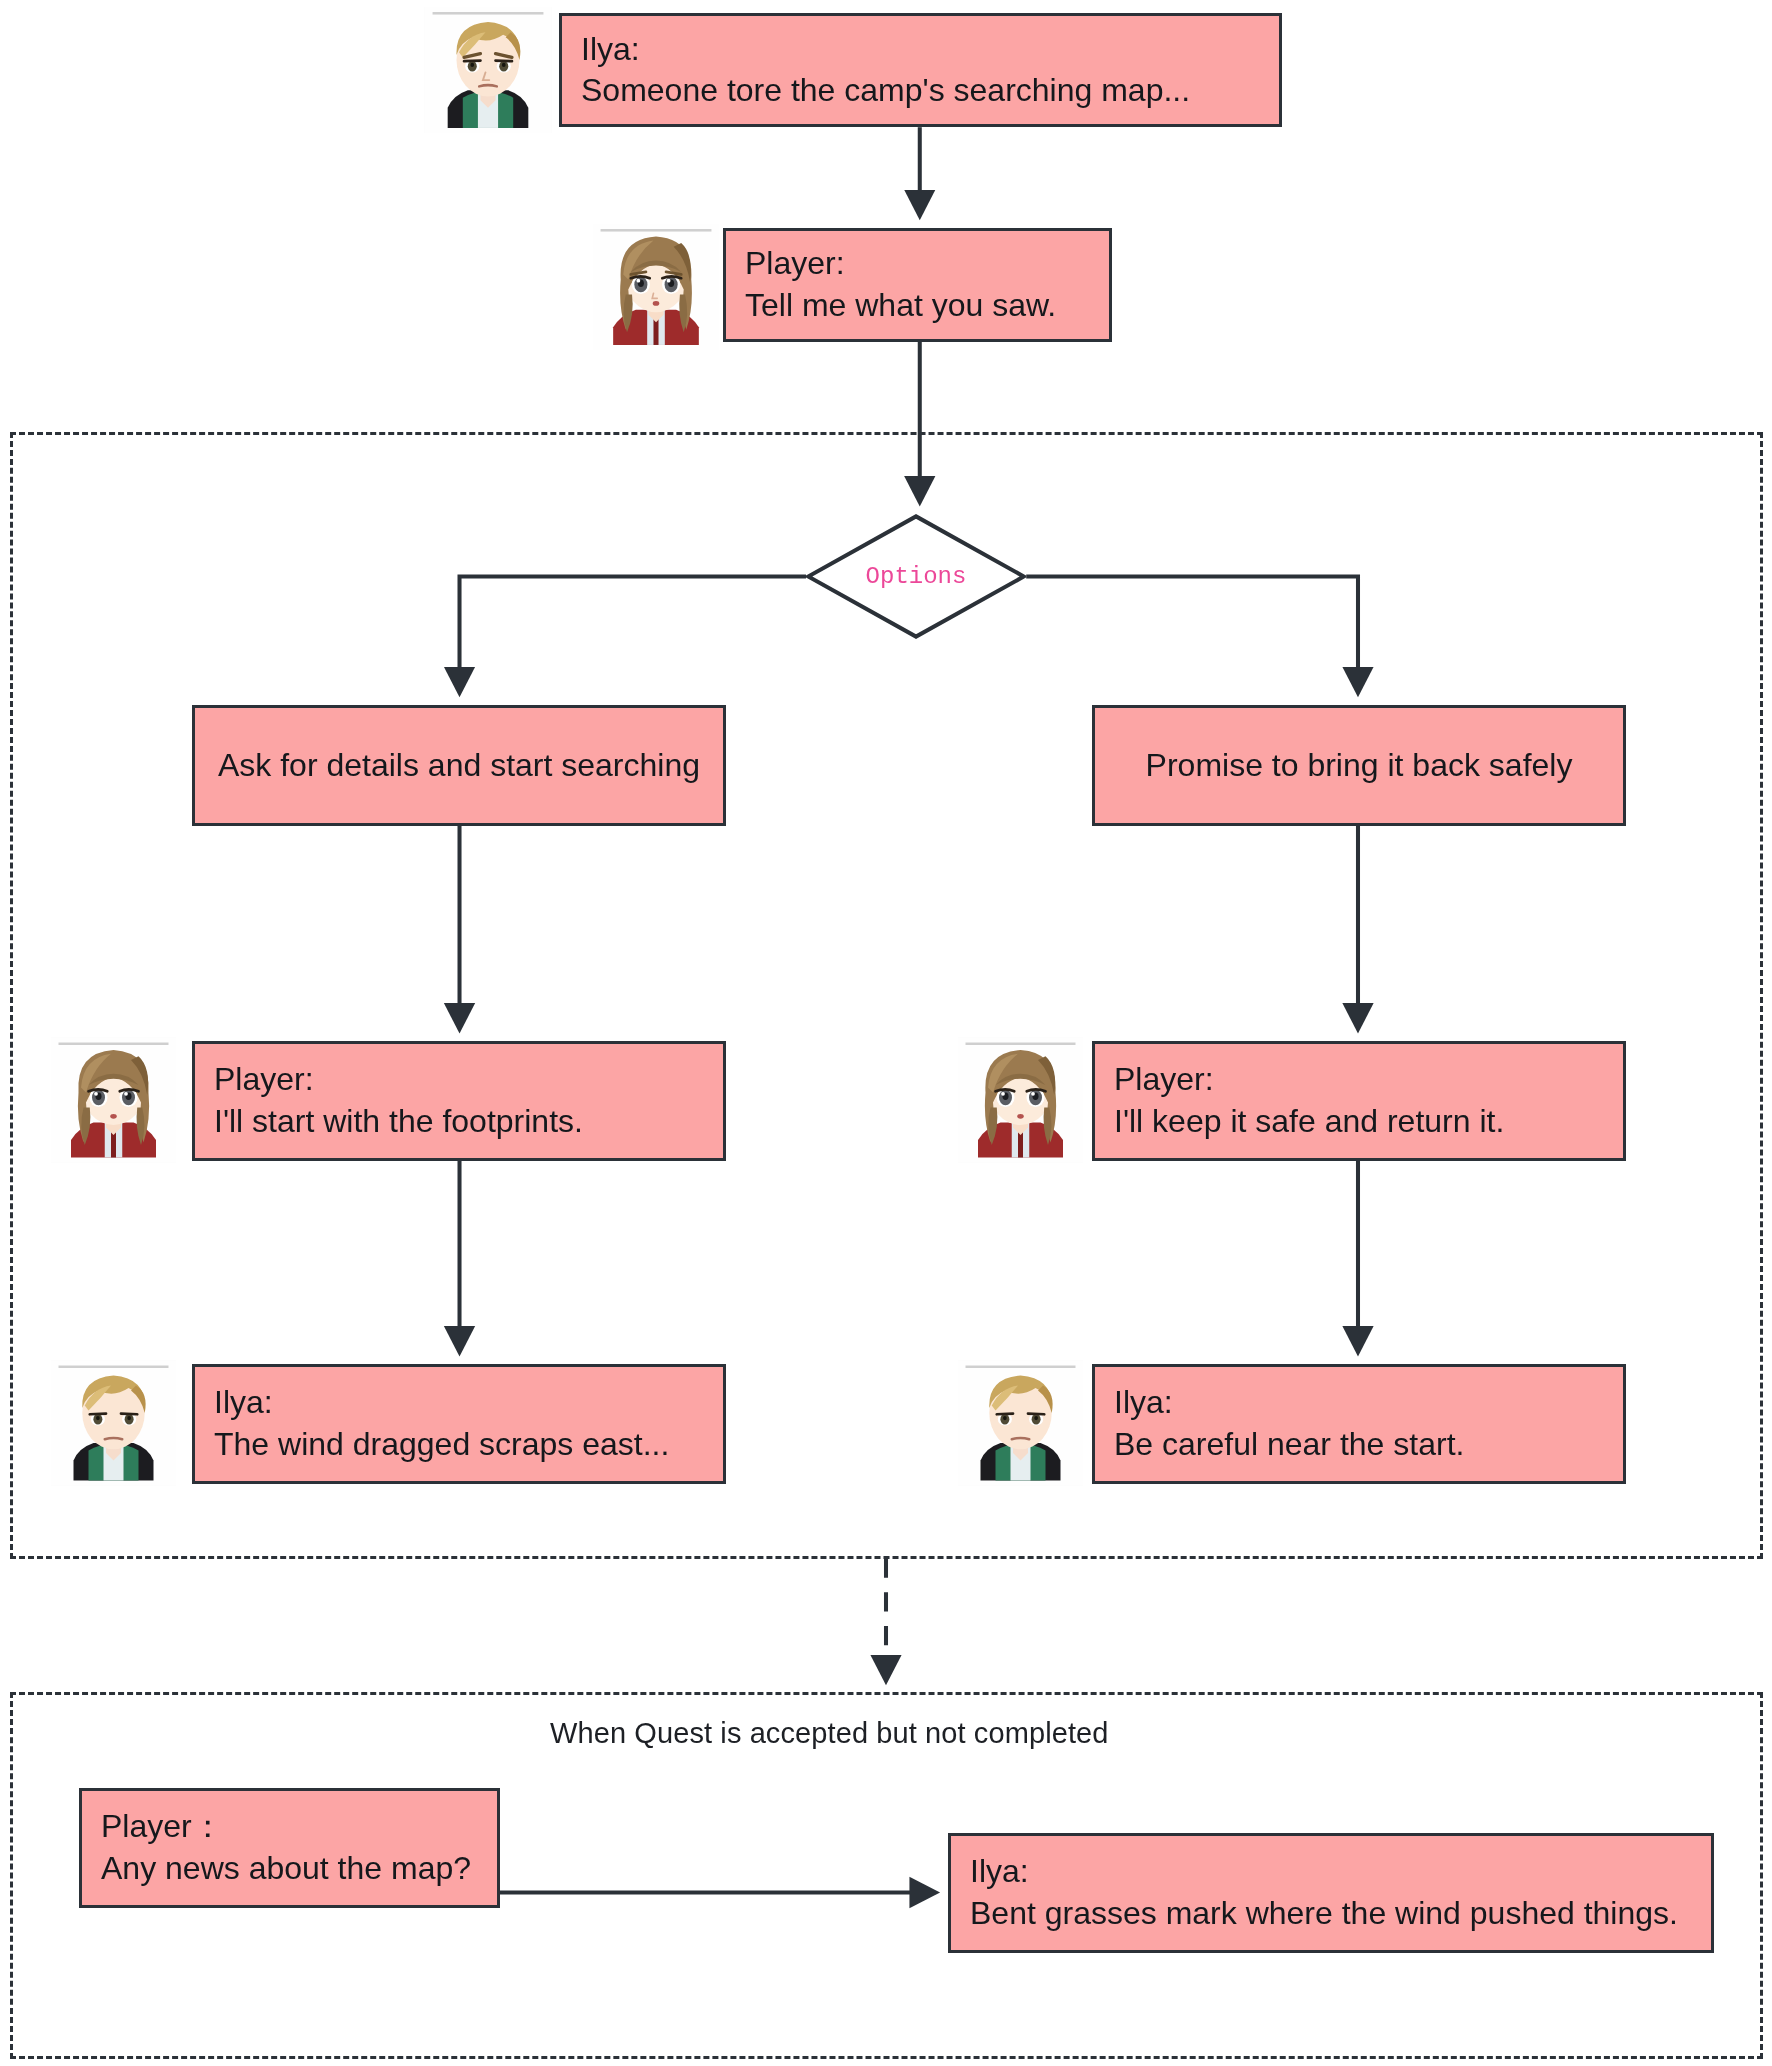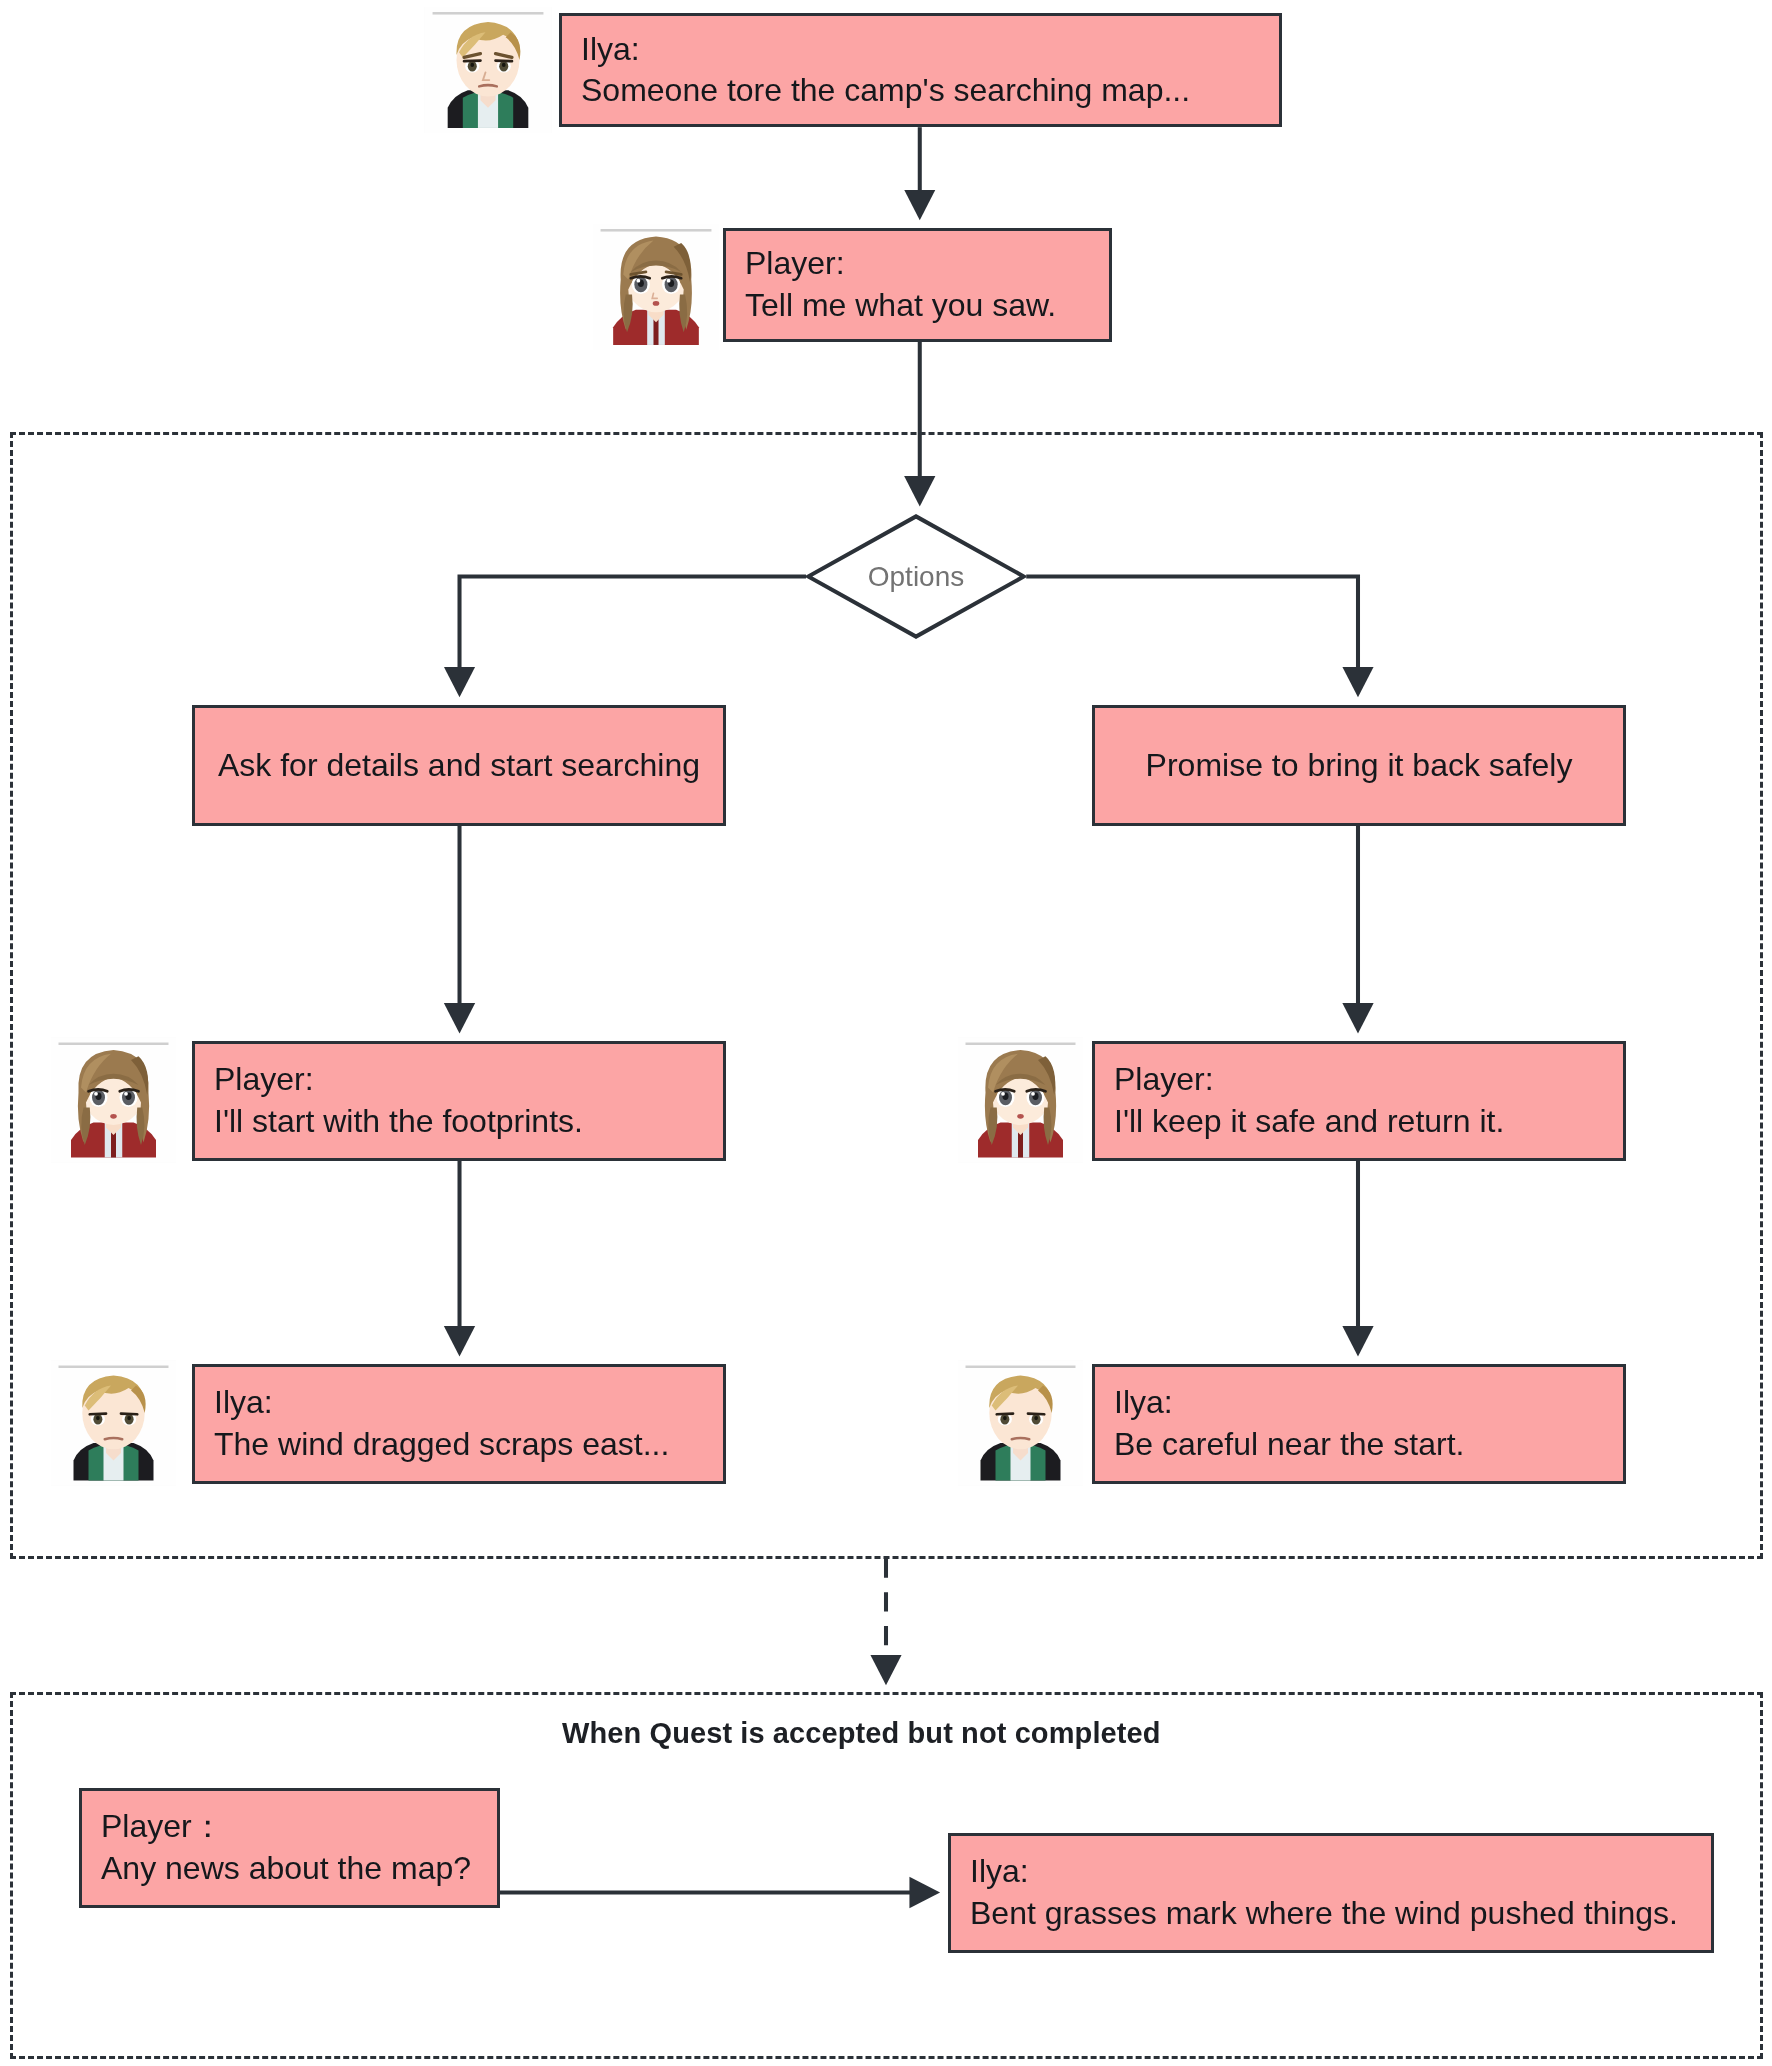--- a/index.html
+++ b/index.html
@@ -72,22 +72,23 @@
   }
   .diamond .dlabel {
     position: absolute;
     left: 0;
     top: 0;
     width: 100%;
     height: 100%;
     display: flex;
     align-items: center;
     justify-content: center;
-    font-size: 28px;
-    color: #737373;
+    font-size: 24px;
+    color: #ec4899;
+    font-family: Liberation Mono, monospace;
   }
   .portrait {
     position: absolute;
     overflow: hidden;
     background: #fdfdfd;
   }
   .portrait svg { display: block; }
 </style>
 </head>
 <body>
@@ -128,21 +129,21 @@
     <g stroke="#2b3138" stroke-width="5.5" fill="none" stroke-dasharray="26 20">
 
       <path d="M1207,2123 L1207,2288" marker-end="url(#arrowD)"></path>
     </g>
   </svg>
 
   <div class="group-box" style="left:9.5px; top:432px; width:1753px; height:1127px;"></div>
 
   <div class="group-box" style="left:9.5px; top:1692px; width:1753px; height:367px;"></div>
 
-  <div class="group-title" style="left:562px; top:1717px;font-weight:bold;">When Quest is accepted but not completed</div>
+  <div class="group-title" style="left:550px; top:1717px;">When Quest is accepted but not completed</div>
 
   <div class="portrait" style="left:424px; top:7.3px; width:128px; height:126px;">
     <svg width="128" height="126" viewBox="0 0 100 100">
       <rect x="0" y="0" width="100" height="100" fill="#fefefe"></rect>
       <rect x="6" y="4" width="88" height="2" fill="#cfcfcf"></rect>
       <path d="M18,96 L18,80 Q22,70 34,66 L66,66 Q78,70 82,80 L82,96 Z" fill="#1c1c20"></path>
       <path d="M30,96 L30,72 Q38,67 50,67 Q62,67 70,72 L70,96 Z" fill="#2e7d5b"></path>
       <path d="M42,96 L42,66 L58,66 L58,96 Z" fill="#e6eef0"></path>
       <path d="M44,62 L56,62 L56,74 L50,80 L44,74 Z" fill="#f6ddcc"></path>
       <ellipse cx="50" cy="42" rx="25" ry="29" fill="#fbe6d4"></ellipse>

